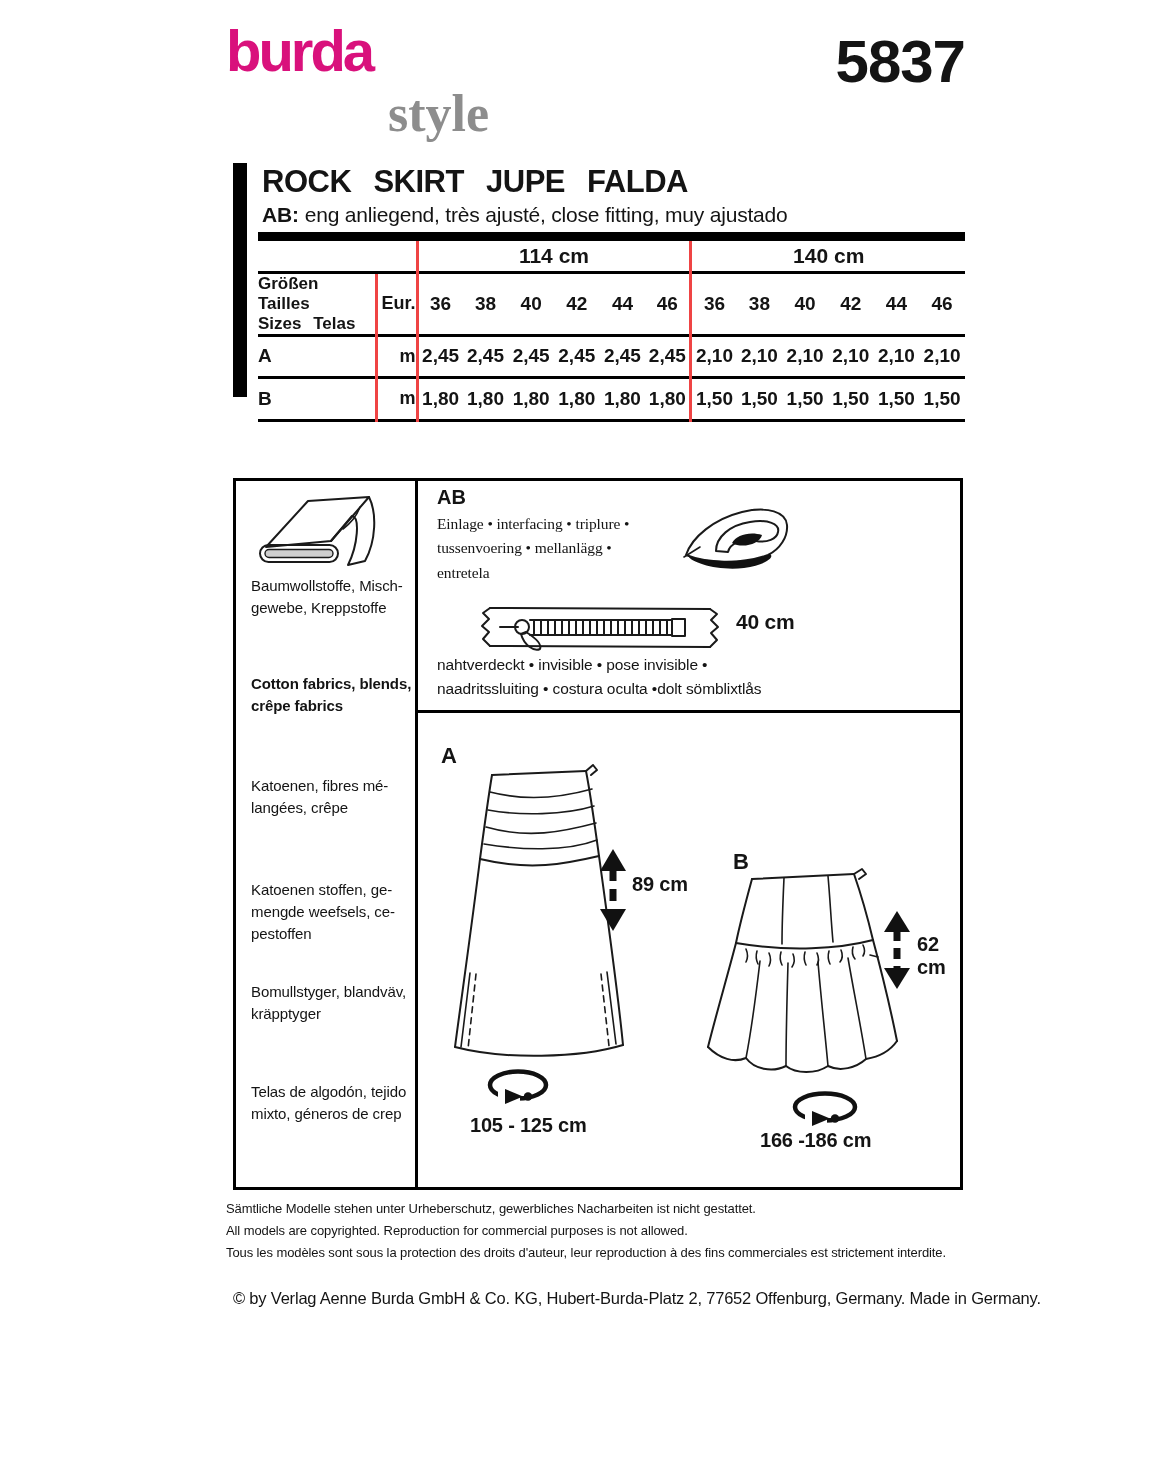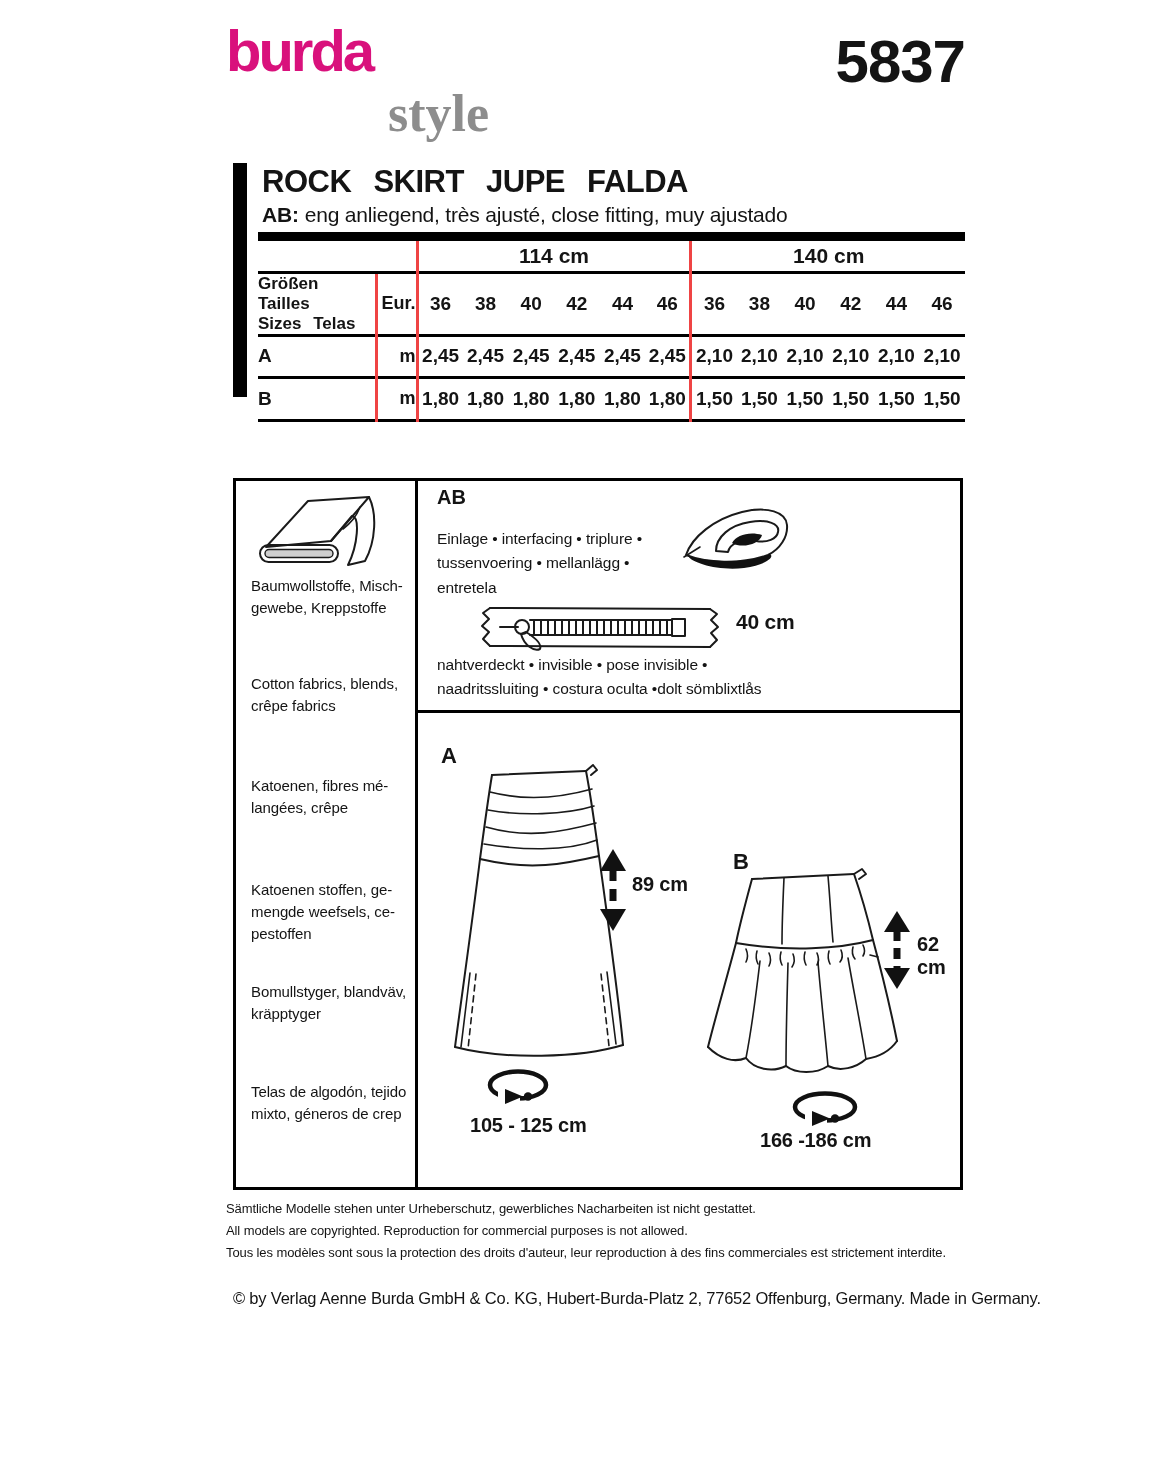--- a/index.html
+++ b/index.html
@@ -40,21 +40,21 @@
   tr.rB td { height:43px; }
 
   
   .main-box { left:233px; top:478px; width:730px; height:712px; border:3px solid #000; }
   .vdiv { left:179px; top:0; width:3px; height:706px; background:#000; }
   .hdiv { left:182px; top:229px; width:542px; height:3px; background:#000; }
 
   .fab { left:7px; width:170px; font-size:15px; line-height:1.45; letter-spacing:-0.1px;margin-left:8px; }
   .notions-heading { left:201px; top:5px; font-size:20px; font-weight:700; }
   .note { font-size:15.5px; line-height:1.58; letter-spacing:-0.1px; }
-  .interfacing-note { left:201px; top:46px; }
+  .interfacing-note { left:201px; top:31px;font-family:Liberation Serif, serif; }
   .zipper-note { left:201px; top:172px; }
   .meas { font-size:20px; font-weight:700; letter-spacing:-0.2px; }
   .view-label { font-size:22px; font-weight:700; }
 
   .footer-line { left:226px; font-size:13px; letter-spacing:-0.1px; }
   .footer-copyright { left:233px; font-size:16.5px; letter-spacing:-0.2px; }
 
   svg { display:block; overflow:visible; }
   .ln { fill:none; stroke:#1a1a1a; stroke-width:2; stroke-linecap:round; stroke-linejoin:round; }
   .lnt { fill:none; stroke:#1a1a1a; stroke-width:1.6; stroke-linecap:round; }
@@ -156,21 +156,21 @@
 
   <svg class="abs" style="left:12px; top:8px;" width="150" height="84" viewBox="0 0 150 84">
     <path class="ln" d="M18 58 L60 12 L121 8 L83 52 Z" fill="#fff"></path>
     <path class="ln" d="M121 8 C129 24 128 52 117 72 L100 76 C110 56 112 28 104 27 L83 52" fill="#fff"></path>
     <rect class="ln" x="12" y="56" width="78" height="17" rx="8.5" fill="#fff"></rect>
     <rect x="17" y="60.5" width="68" height="8" rx="4" fill="#cfcfcf" stroke="#1a1a1a" stroke-width="1.4"></rect>
     <path class="lnt" d="M95 40 C103 34 109 26 112 18" stroke="#bbb"></path>
   </svg>
   <div class="abs fab pre" style="top:94px;">Baumwollstoffe, Misch-
 gewebe, Kreppstoffe</div>
-  <div class="abs fab pre" style="top:192px;">Cotton fabrics, blends,
+  <div class="abs fab pre" style="top:192px;font-weight:bold;">Cotton fabrics, blends,
 crêpe fabrics</div>
   <div class="abs fab pre" style="top:294px;">Katoenen, fibres mé-
 langées, crêpe</div>
   <div class="abs fab pre" style="top:398px;">Katoenen stoffen, ge-
 mengde weefsels, ce-
 pestoffen</div>
   <div class="abs fab pre" style="top:500px;">Bomullstyger, blandväv,
 kräpptyger</div>
   <div class="abs fab pre" style="top:600px;">Telas de algodón, tejido
 mixto, géneros de crep</div>

